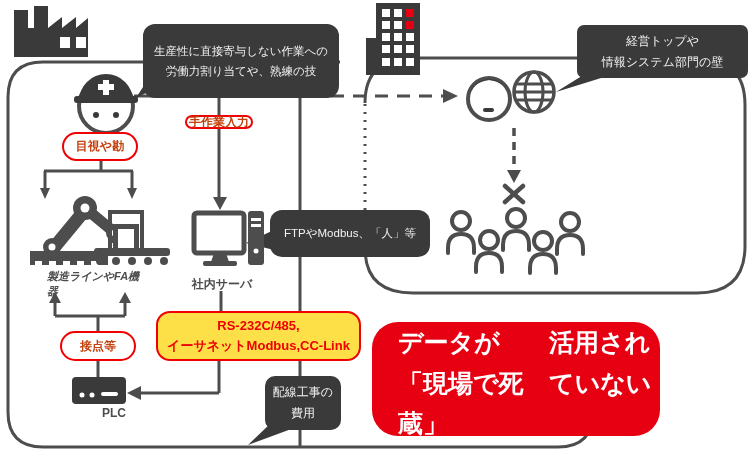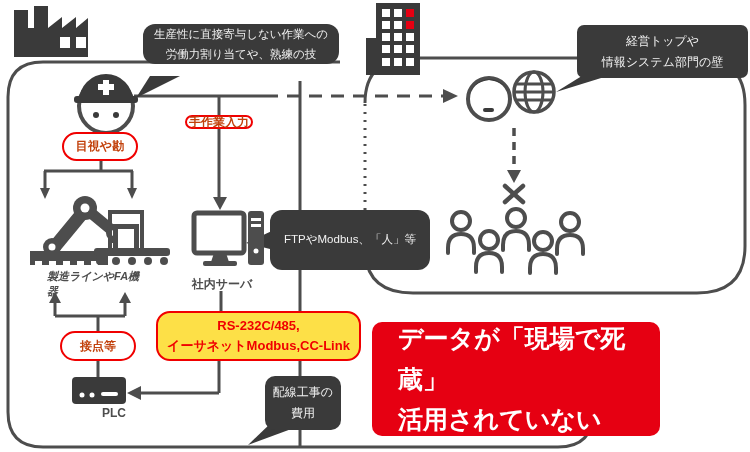--- a/index.html
+++ b/index.html
@@ -8,21 +8,21 @@
   #lines{position:absolute;left:0;top:0;z-index:1;}
   .abs{position:absolute;z-index:3;box-sizing:border-box;}
   .callout{background:#3a3a3a;color:#f2f2f2;border-radius:12px;display:flex;flex-direction:column;
            justify-content:center;text-align:center;line-height:1.75;}
   .callout span{display:block;}
   .pill{background:#fff;border:2.5px solid #f00000;color:#c2410c;border-radius:16px;display:flex;
         align-items:center;justify-content:center;font-weight:bold;font-size:12px;}
   .redbox-outline{background:#fde047;border:2.5px solid #f00000;color:#f00000;border-radius:14px;
         display:flex;flex-direction:column;justify-content:center;text-align:center;
         font-weight:bold;font-size:13px;line-height:1.55;}
-  .conclusion{background:#e60012;color:#fff;border-radius:10px;display:flex;flex-direction:column;
+  .conclusion{background:#e60012;color:#fff;border-radius:26px;display:flex;flex-direction:row;
         justify-content:center;padding-left:26px;font-weight:bold;font-size:25px;line-height:1.62;}
   .glabel{color:#4d4d4d;font-weight:bold;}
 </style>
 </head>
 <body>
 
 <div id="stage">
 
   <svg id="lines" width="750" height="452" viewBox="0 0 750 452">
 
@@ -210,31 +210,31 @@
           <circle r="9"></circle>
           <path d="M-13,32 V27 Q-13,13 0,13 Q13,13 13,27 V32"></path>
         </g>
       <g transform="translate(543,241)">
           <circle r="9"></circle>
           <path d="M-13,32 V27 Q-13,13 0,13 Q13,13 13,27 V32"></path>
         </g>
     </g>
   </svg>
 
-  <div class="abs callout" style="left:143px;top:24px;width:196px;height:40px;font-size:11.5px;">
+  <div class="abs callout" style="left:143px;top:24px;width:196px;height:74px;font-size:11.5px;">
     <span>生産性に直接寄与しない作業への</span>
     <span>労働力割り当てや、熟練の技</span>
   </div>
 
   <div class="abs callout" style="left:577px;top:25px;width:171px;height:53px;font-size:12px;border-radius:7px;">
     <span>経営トップや</span>
     <span>情報システム部門の壁</span>
   </div>
 
-  <div class="abs callout" style="left:270px;top:210px;width:160px;height:60px;font-size:11.5px;line-height:1.85;">
+  <div class="abs callout" style="left:270px;top:210px;width:160px;height:47px;font-size:11.5px;line-height:1.85;">
     <span>FTPやModbus、「人」等</span>
   </div>
 
   <div class="abs callout" style="left:265px;top:376px;width:76px;height:54px;font-size:12px;border-radius:10px;">
     <span>配線工事の</span>
     <span>費用</span>
   </div>
 
   <div class="abs pill" style="left:62px;top:132px;width:76px;height:29px;">
     <span>目視や勘</span>

